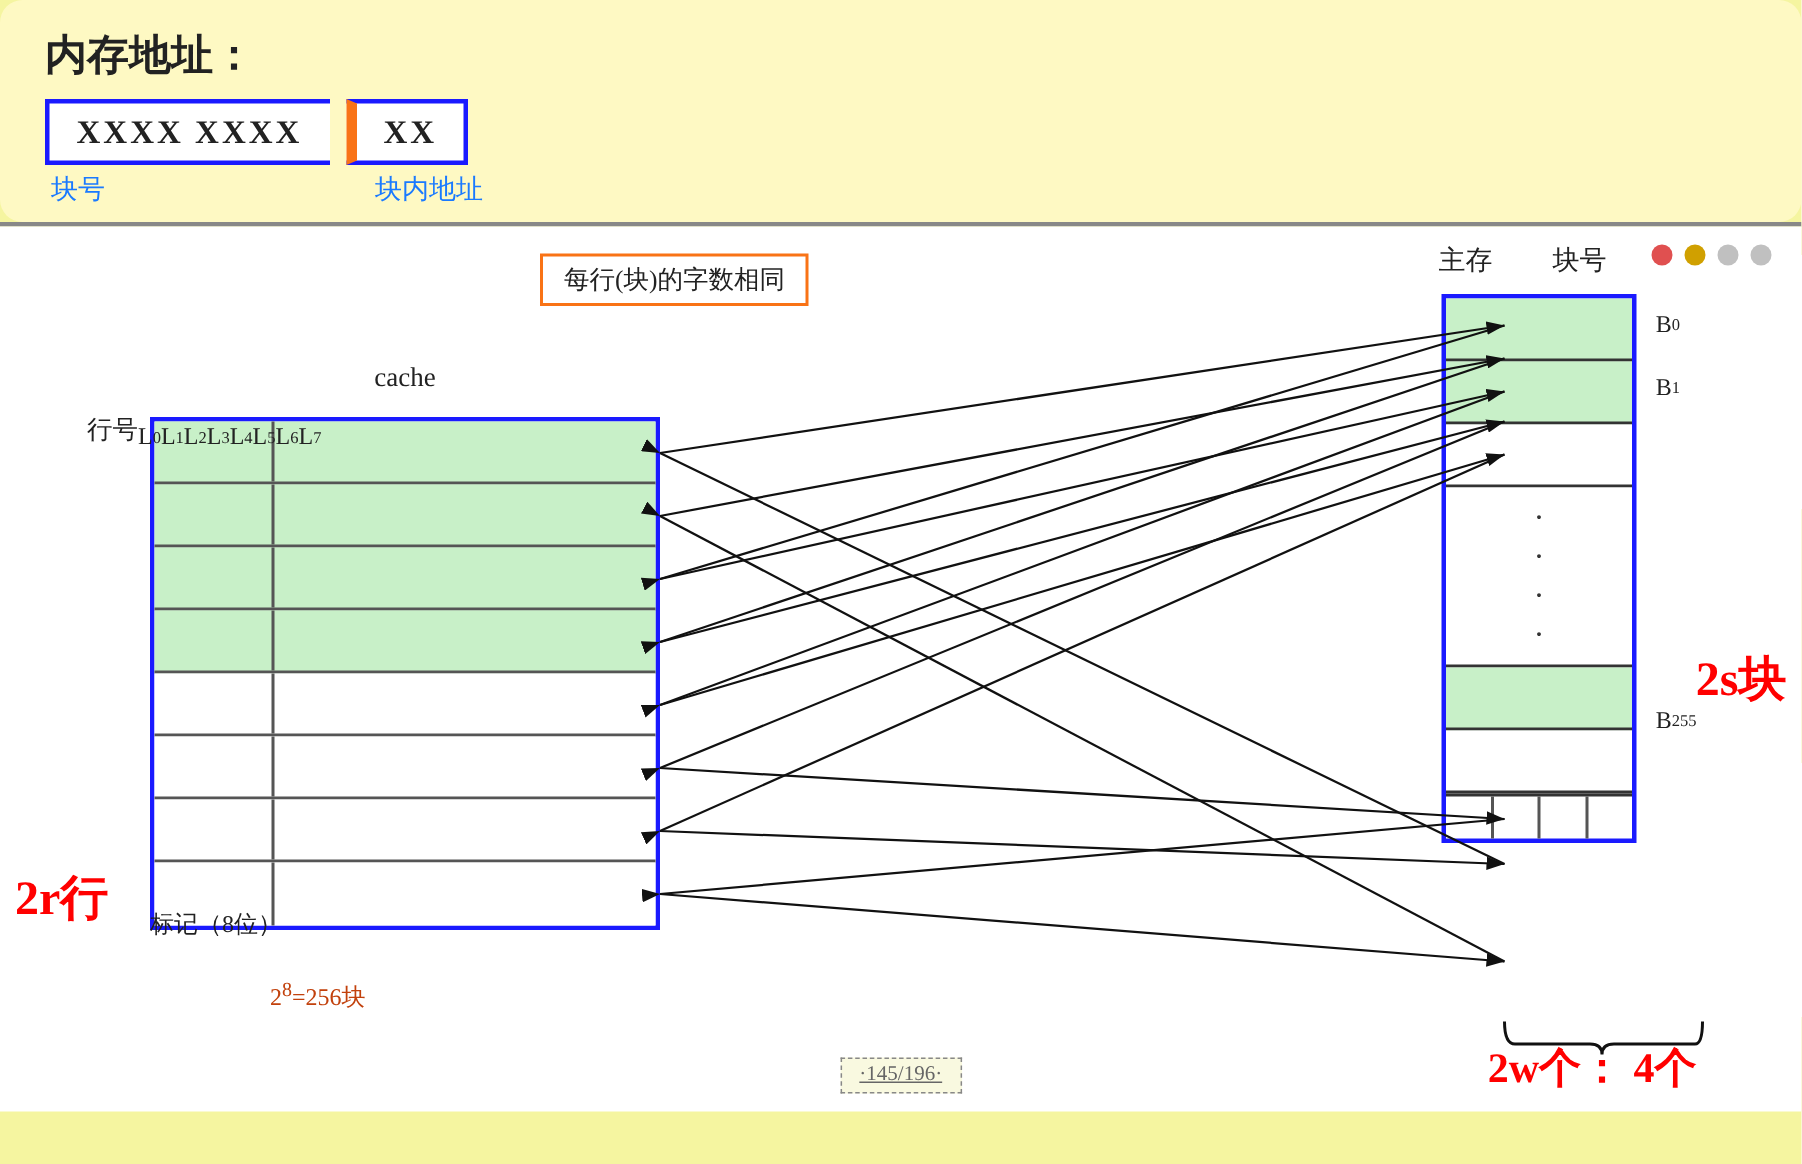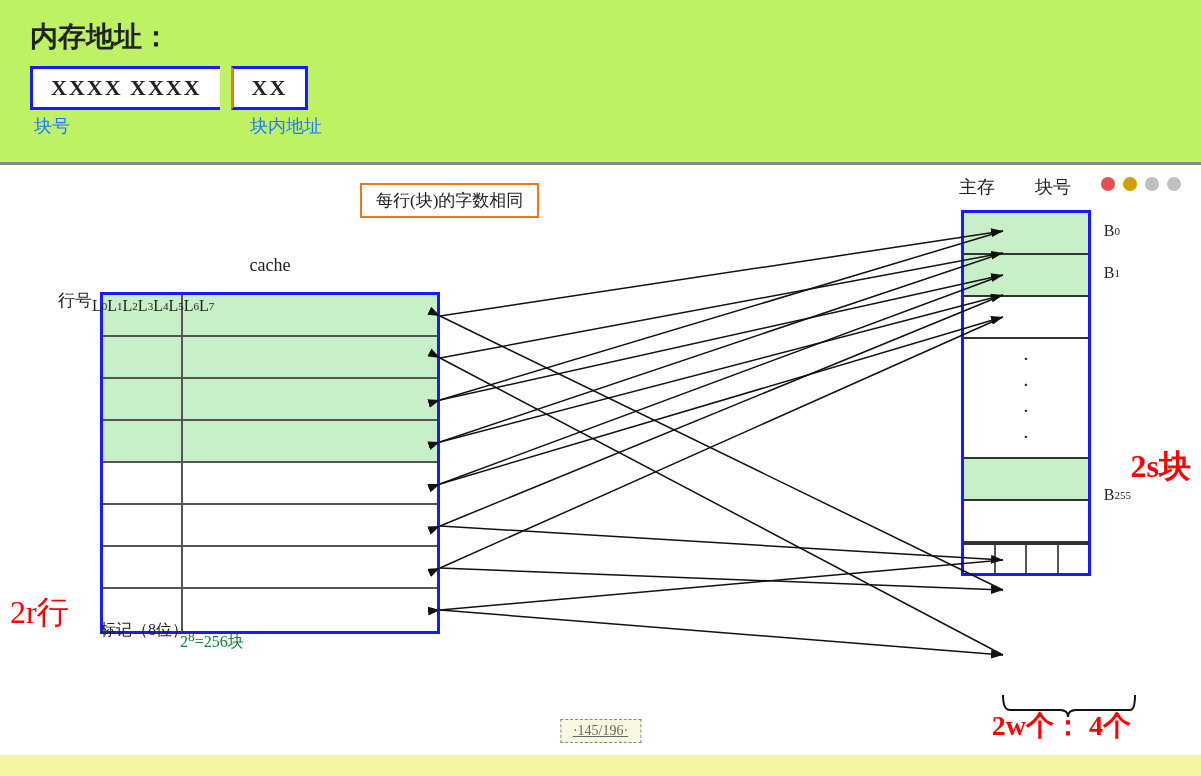--- a/index.html
+++ b/index.html
@@ -7,22 +7,23 @@
       width: 1201px;
       height: 776px;
       background: #f5f5a0;
       font-family: 'SimSun', 'STSong', serif;
       overflow: hidden;
       position: relative;
     }
 
     
     .top-section {
-      background: #bef264;
-      padding: 18px 30px 24px 30px;
+      background: #fef9c3;
+      padding: 18px 30px 10px 30px;
+      border-radius: 15px;
     }
 
     .mem-title {
       font-size: 28px;
       font-weight: bold;
       color: #222;
       margin-bottom: 10px;
     }
 
     .addr-boxes {
@@ -39,21 +40,21 @@
       font-weight: bold;
       color: #222;
       padding: 6px 18px;
       letter-spacing: 2px;
     }
 
     .addr-box-left {
       border-right: none;
     }
     .addr-box-right {
-      border-left: 3px solid #f97316;
+      border-left: 7px solid #f97316;
     }
 
     .addr-labels {
       display: flex;
       margin-top: 2px;
     }
 
     .label-kuaihao {
       font-size: 18px;
       color: #1a7aff;
@@ -171,24 +172,24 @@
     .cache-bottom-label1 {
       position: absolute;
       top: 455px;
       left: 100px;
       font-size: 16px;
       color: #222;
     }
 
     .cache-bottom-label2 {
       position: absolute;
-      top: 464px;
+      top: 501px;
       left: 180px;
       font-size: 16px;
-      color: #15803d;
+      color: #c2410c;
     }
 
     
     .main-mem-container {
       position: absolute;
       top: 45px;
       right: 110px;
       width: 130px;
     }
 
@@ -247,21 +248,21 @@
       font-weight: bold;
       color: red;
     }
 
     
     .label-2r {
       position: absolute;
       left: 10px;
       bottom: 120px;
       font-size: 32px;
-      font-weight: normal;
+      font-weight: bold;
       color: red;
       text-align: right;
     }
 
     
     .label-2w {
       position: absolute;
       bottom: 10px;
       right: 70px;
       font-size: 28px;

